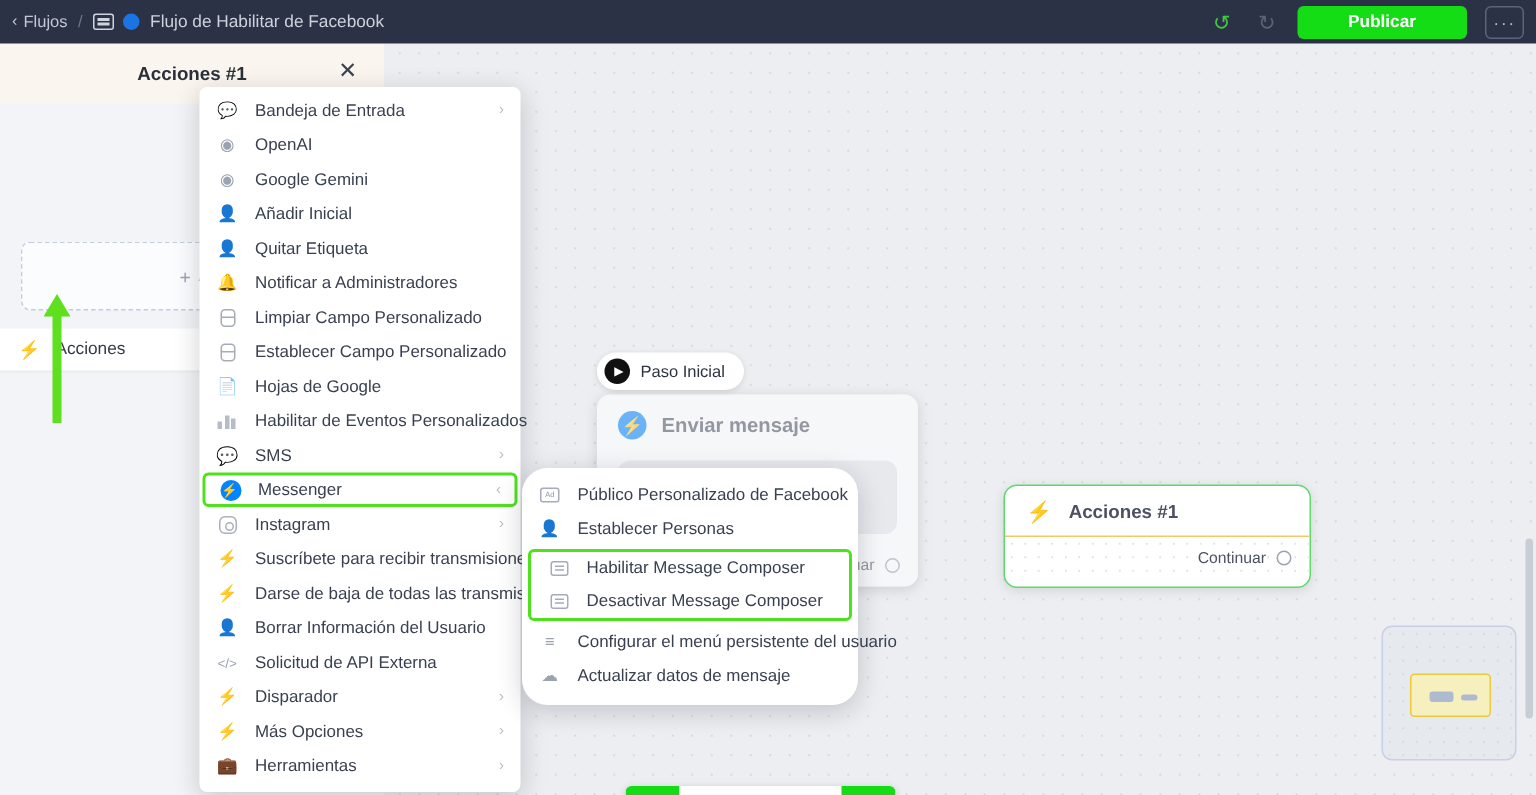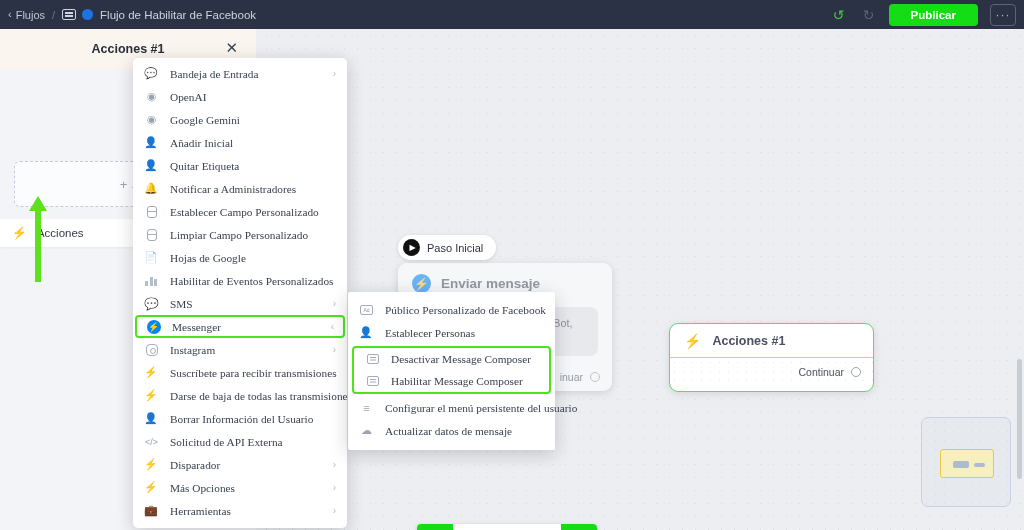--- a/index.html
+++ b/index.html
@@ -38,21 +38,21 @@
   .crumb-title { color: #cdd2dd; font-size: 11.5px; }
   .topbar-right { margin-left: auto; display: flex; align-items: center; gap: 10px; }
   .undo-btn, .redo-btn {
     width: 20px; height: 20px; display:flex; align-items:center; justify-content:center;
     font-size: 14px; cursor: pointer; background: none; border: none;
   }
   .undo-btn { color: #3fc93f; }
   .redo-btn { color: #5a6275; }
   .publish-btn {
     background: #15dd15; color: #fff; border: none; border-radius: 4px;
-    height: 22px; padding: 0 22px; font-size: 11.5px; font-weight: bold;
+    height: 22px; padding: 0 34px; font-size: 11.5px; font-weight: bold;
     cursor: pointer; font-family: "Liberation Sans", sans-serif;
   }
   .more-btn {
     width: 26px; height: 22px; border: 1px solid #5d6478; border-radius: 4px;
     color: #aeb4c2; font-size: 12px; display: flex; align-items: center;
     justify-content: center; cursor: pointer; letter-spacing: 1px;
     background: transparent; margin-left:2px;
   }
 
   
@@ -108,32 +108,32 @@
     z-index: 45; padding: 4px 0 6px 0;
   }
   .mi {
     display: flex; align-items: center; height: 23px; padding: 0 11px;
     gap: 11px; cursor: pointer; position: relative;
   }
   .mi .ico {
     width: 15px; min-width:15px; display: flex; align-items: center;
     justify-content: center; color: #9ba3b2; font-size: 11px;
   }
-  .mi .txt { font-size: 11.3px; color: #394150; white-space: nowrap; font-family: Liberation Serif, serif; }
+  .mi .txt { font-size: 11.3px; color: #394150; white-space: nowrap; }
   .mi .arr { margin-left: auto; color: #b7bec9; font-size: 10px; }
   .mi.sel-green {
     border: 2px solid #4ee21e; border-radius: 4px; height: 23px;
     margin: 0 2px; padding: 0 9px;
   }
   .mi.sel-green .arr { color: #b7bec9; }
 
   
   .menu-sub {
-    position: absolute; left: 348px; top: 292px; width: 207px;
-    background: #fff; border-radius: 2px;
+    position: absolute; left: 348px; top: 312px; width: 224px;
+    background: #fff; border-radius: 17px;
     box-shadow: 0 4px 18px rgba(20,25,40,.20);
     z-index: 46; padding: 6px 0 8px 0;
   }
   .sub-group-green {
     border: 2px solid #4ee21e; border-radius: 4px; margin: 2px 4px;
   }
   .sub-group-green .mi { height: 22px; }
 
   
   .sq-ico { width:12px;height:10px;border:1.3px solid #a5acb9;border-radius:2px;display:block;position:relative;}
@@ -351,27 +351,27 @@
         <span class="txt">Quitar Etiqueta</span>
       </div>
       <div class="mi">
         <span class="ico">🔔</span>
         <span class="txt">Notificar a Administradores</span>
       </div>
       <div class="mi">
         <span class="ico">
           <span class="db-ico"></span>
         </span>
+        <span class="txt">Limpiar Campo Personalizado</span>
+      </div>
+      <div class="mi">
+        <span class="ico">
+          <span class="db-ico"></span>
+        </span>
         <span class="txt">Establecer Campo Personalizado</span>
-      </div>
-      <div class="mi">
-        <span class="ico">
-          <span class="db-ico"></span>
-        </span>
-        <span class="txt">Limpiar Campo Personalizado</span>
       </div>
       <div class="mi">
         <span class="ico">📄</span>
         <span class="txt">Hojas de Google</span>
       </div>
       <div class="mi">
         <span class="ico">
           <span class="bars-ico">
             <i style="height:5px"></i>
             <i style="height:9px"></i>
@@ -446,27 +446,27 @@
           <span class="ico">👤</span>
           <span class="txt">Establecer Personas</span>
         </div>
       </div>
     <div class="sub-group-green">
       <div id="sub-hl">
           <div class="mi">
             <span class="ico">
               <span class="sq-ico"></span>
             </span>
-            <span class="txt">Desactivar Message Composer</span>
+            <span class="txt">Habilitar Message Composer</span>
           </div>
           <div class="mi">
             <span class="ico">
               <span class="sq-ico"></span>
             </span>
-            <span class="txt">Habilitar Message Composer</span>
+            <span class="txt">Desactivar Message Composer</span>
           </div>
         </div>
     </div>
     <div id="sub-bot">
         <div class="mi">
           <span class="ico">≡</span>
           <span class="txt">Configurar el menú persistente del usuario</span>
         </div>
         <div class="mi">
           <span class="ico">☁</span>

